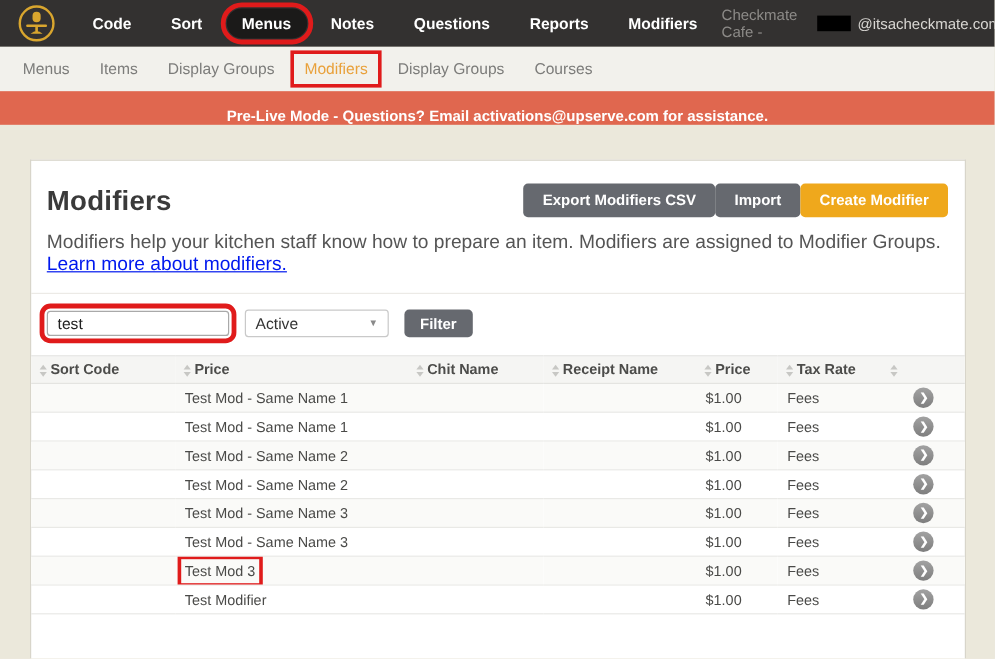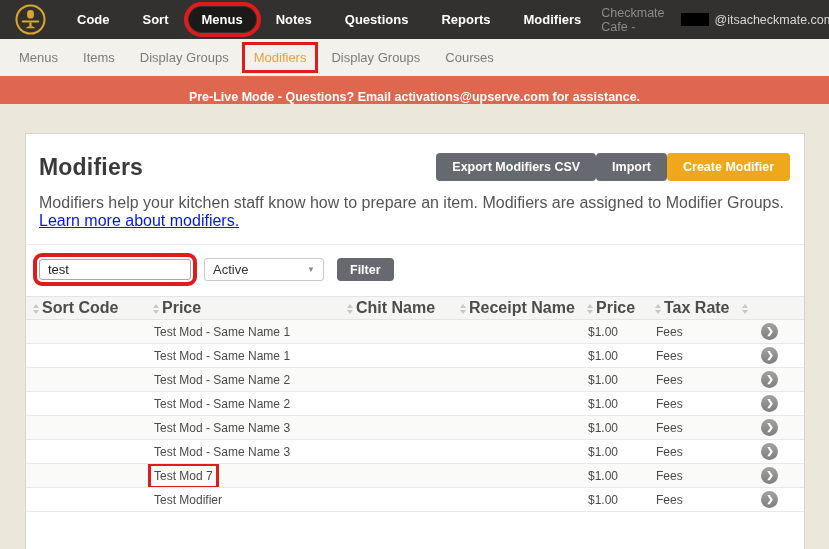--- a/index.html
+++ b/index.html
@@ -78,21 +78,21 @@
   }
   .select .caret { margin-left:auto; font-size:8px; color:#8a8a8a; }
   .btn.filter { margin-left:13px; height:23px; padding:0 13px; }
 
   
   table { width:100%; border-collapse:collapse; table-layout:fixed; }
   col.c1{width:120px} col.c2{width:194px} col.c3{width:113px}
   col.c4{width:127px} col.c5{width:68px} col.c6{width:87px} col.c7{width:auto}
   thead th {
     background:#f5f5f3; border-top:1px solid #e4e4e1; border-bottom:1px solid #e4e4e1;
-    height:23px; text-align:left; padding:0 0 0 7px; font-size:16px; font-weight:bold;
+    height:23px; text-align:left; padding:0 0 0 7px; font-size:12px; font-weight:bold;
     color:#4c4c4a; cursor:pointer; white-space:nowrap;
   }
   tbody td {
     height:24px; padding:0 0 0 8px; border-bottom:1px solid #e9e9e6;
     font-size:12px; color:#4a4a48; white-space:nowrap; overflow:hidden;
   }
   tbody tr:nth-child(odd) { background:#fafaf8; }
   tbody tr { cursor:pointer; }
   .ann-box { outline:3px solid #e01b1b; outline-offset:3px; }
 
@@ -316,21 +316,21 @@
     <td><span>Fees</span></td>
     <td class="chev-cell">
       <a class="chev">
                 <span class="chev-glyph">❯</span>
               </a>
     </td>
   </tr>
 
   <tr>
     <td><span></span></td>
-    <td><span class="ann-box">Test Mod 7</span></td>
+    <td><span class="ann-box">Test Mod 3</span></td>
     <td><span></span></td>
     <td><span></span></td>
     <td><span>$1.00</span></td>
     <td><span>Fees</span></td>
     <td class="chev-cell">
       <a class="chev">
                 <span class="chev-glyph">❯</span>
               </a>
     </td>
   </tr>

